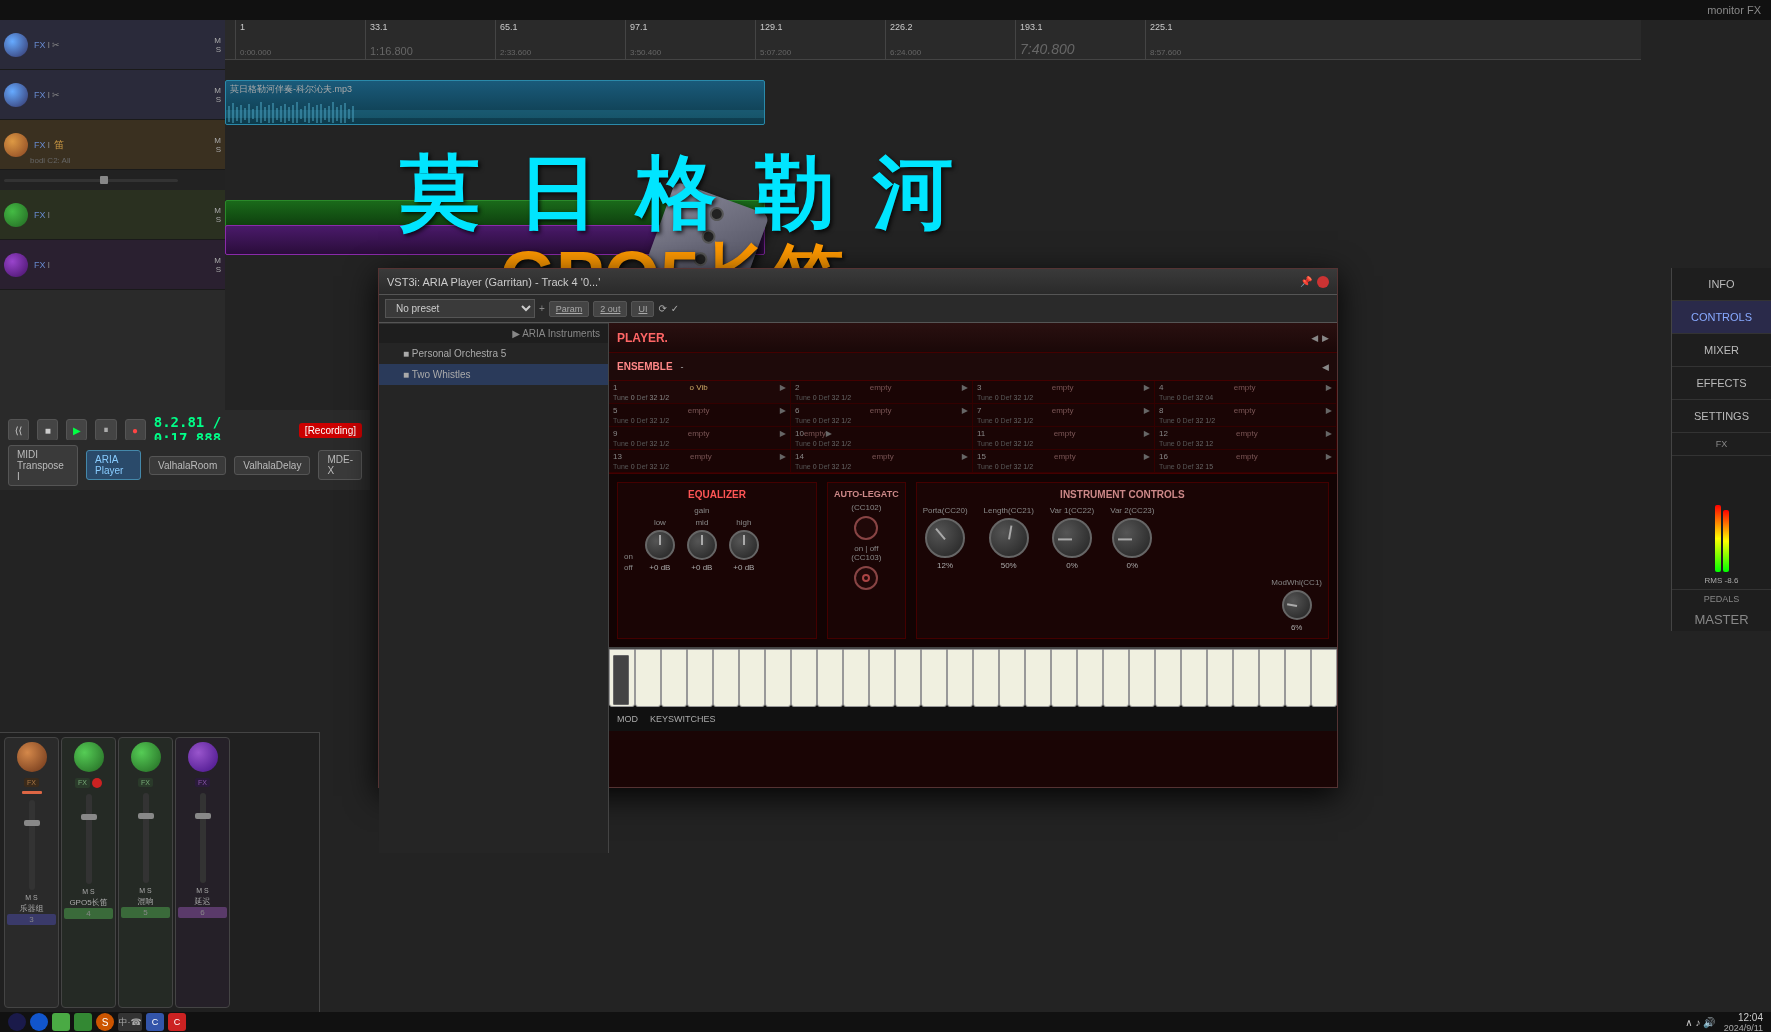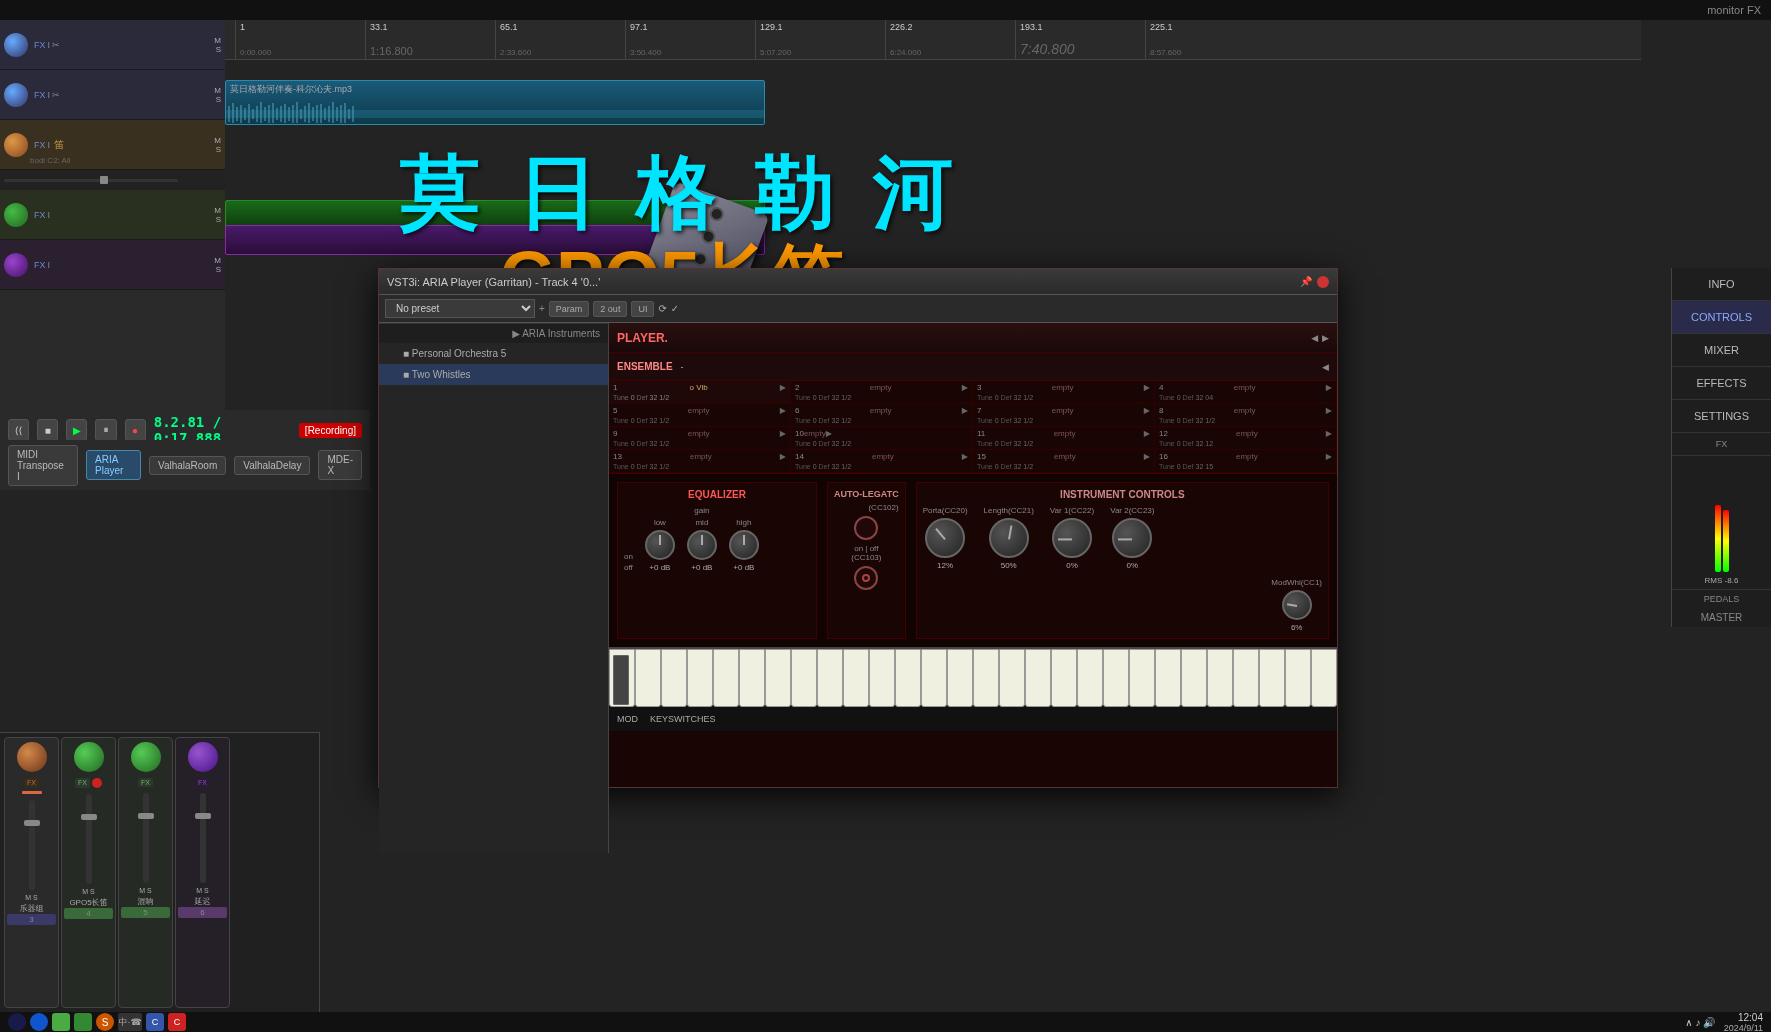--- a/index.html
+++ b/index.html
@@ -222,20 +222,21 @@
       width: 150px;
     }
     .toolbar-btn {
       background: #444;
       color: #aaa;
       font-size: 9px;
       padding: 2px 6px;
       border: 1px solid #555;
       border-radius: 2px;
       cursor: pointer;
+      text-decoration: underline;
     }
 
     
     .instrument-browser {
       background: #252525;
       width: 230px;
       float: left;
       height: 530px;
       border-right: 1px solid #444;
     }
@@ -911,21 +912,21 @@
               <div class="knob knob-small">
                 <div style="position:absolute;top:50%;left:50%;width:2px;height:10px;background:#aaa;transform:translate(-50%,-100%) rotate(0deg);transform-origin:bottom center;"></div>
               </div>
               <span class="knob-value">+0 dB</span>
             </div>
           </div>
         </div>
 
         <div style="background:#1a0505;border:1px solid #440000;padding:6px;">
           <div style="color:#cc8888;font-size:9px;font-weight:bold;text-align:center;margin-bottom:4px;">AUTO-LEGATC</div>
-          <div style="color:#888;font-size:8px;text-align:right;">(CC102)</div>
+          <div style="color:#888;font-size:8px;text-align:center;">(CC102)</div>
           <div style="width:24px;height:24px;border-radius:50%;border:2px solid #884444;background:#200808;margin:4px auto;cursor:pointer;"></div>
           <div style="color:#888;font-size:8px;text-align:center;">on | off</div>
           <div style="color:#888;font-size:8px;text-align:center;">(CC103)</div>
           <div style="width:24px;height:24px;border-radius:50%;border:2px solid #884444;background:#200808;margin:4px auto;cursor:pointer;display:flex;align-items:center;justify-content:center;">
             <div style="width:8px;height:8px;border:2px solid #aa4444;border-radius:50%;"></div>
           </div>
         </div>
 
         <div style="flex:1;background:#1a0505;border:1px solid #440000;padding:6px;">
           <div style="color:#cc8888;font-size:10px;font-weight:bold;text-align:center;margin-bottom:6px;">INSTRUMENT CONTROLS</div>
@@ -1041,21 +1042,21 @@
   <div style="padding:6px;color:#888;font-size:9px;text-align:center;border-bottom:1px solid #333;">FX</div>
 
   <div style="padding:4px;display:flex;gap:2px;align-items:flex-end;justify-content:center;height:120px;">
     <div style="width:6px;background:linear-gradient(to top,#00ff00,#ffff00,#ff0000);height:60%;border-radius:2px;"></div>
     <div style="width:6px;background:linear-gradient(to top,#00ff00,#ffff00,#ff0000);height:55%;border-radius:2px;"></div>
   </div>
 
   <div style="color:#aaa;font-size:8px;text-align:center;">RMS -8.6</div>
 
   <div style="padding:4px;color:#888;font-size:9px;text-align:center;border-top:1px solid #333;margin-top:4px;">PEDALS</div>
-  <div style="padding:4px;color:#888;font-size:10px;text-align:center;">MASTER</div>
+  <div style="padding:4px;color:#888;font-size:13px;text-align:center;">MASTER</div>
 </div>
 
 <div class="transport-area">
   <div class="transport-btn">⟨⟨</div>
   <div class="transport-btn">■</div>
   <div class="transport-btn" style="color:#00ff44;">▶</div>
   <div class="transport-btn">⏸</div>
   <div class="transport-btn" style="color:#ff4444;">●</div>
   <div class="time-display">8.2.81 / 0:17.888</div>
   <div class="recording-badge">[Recording]</div>

